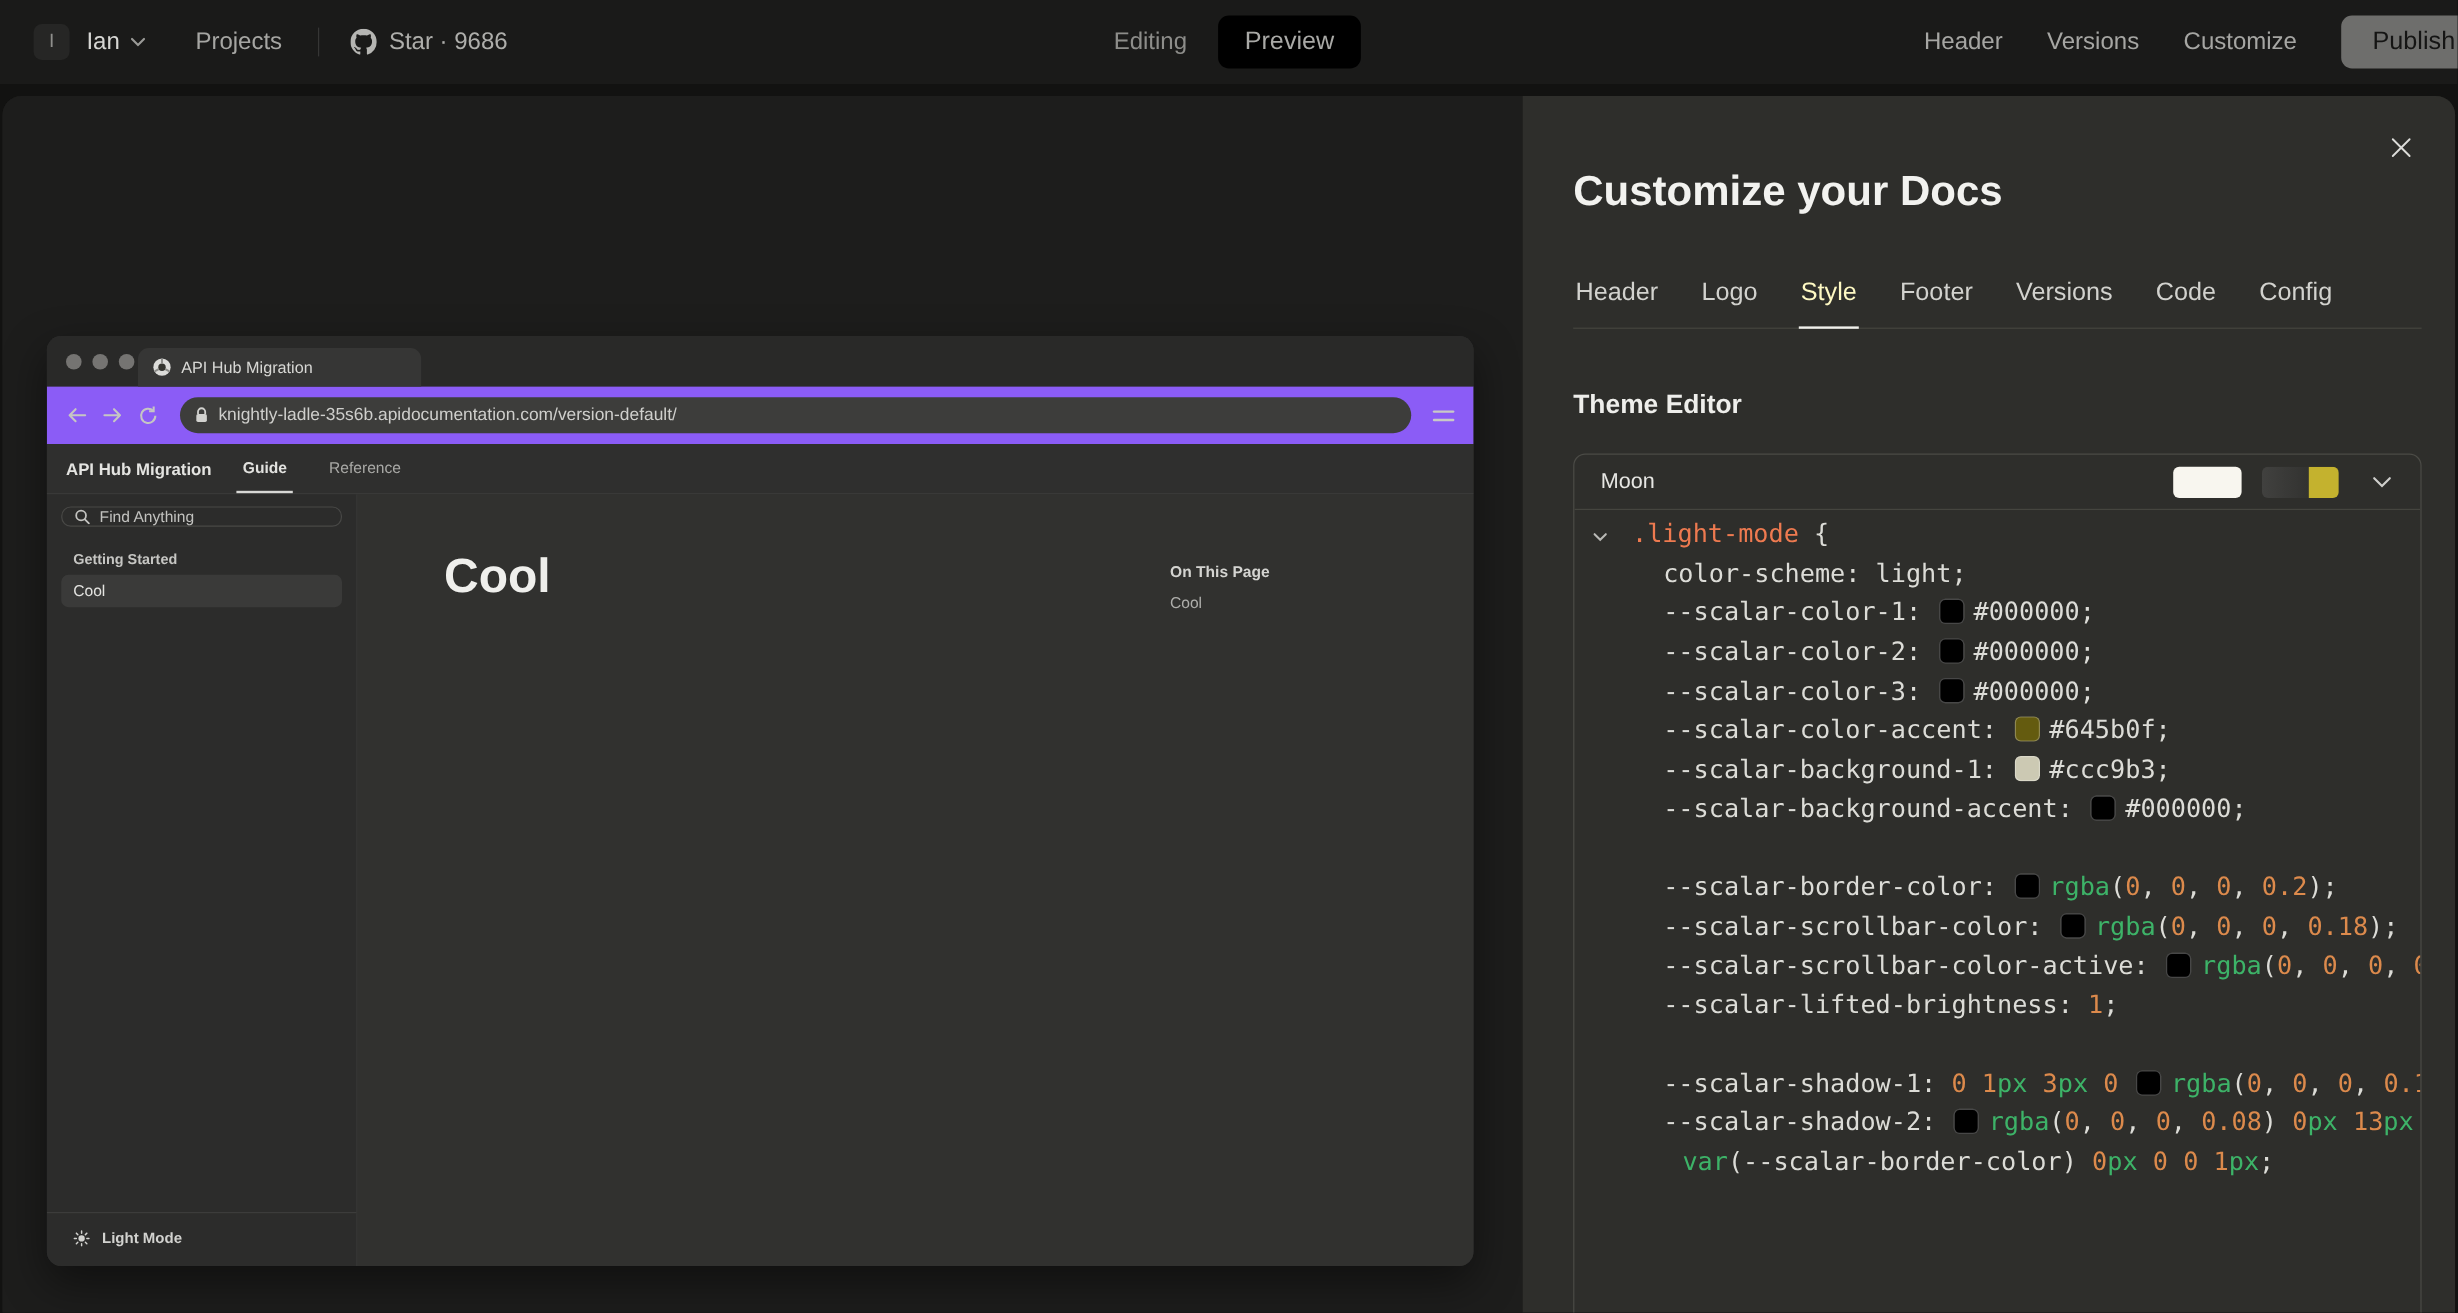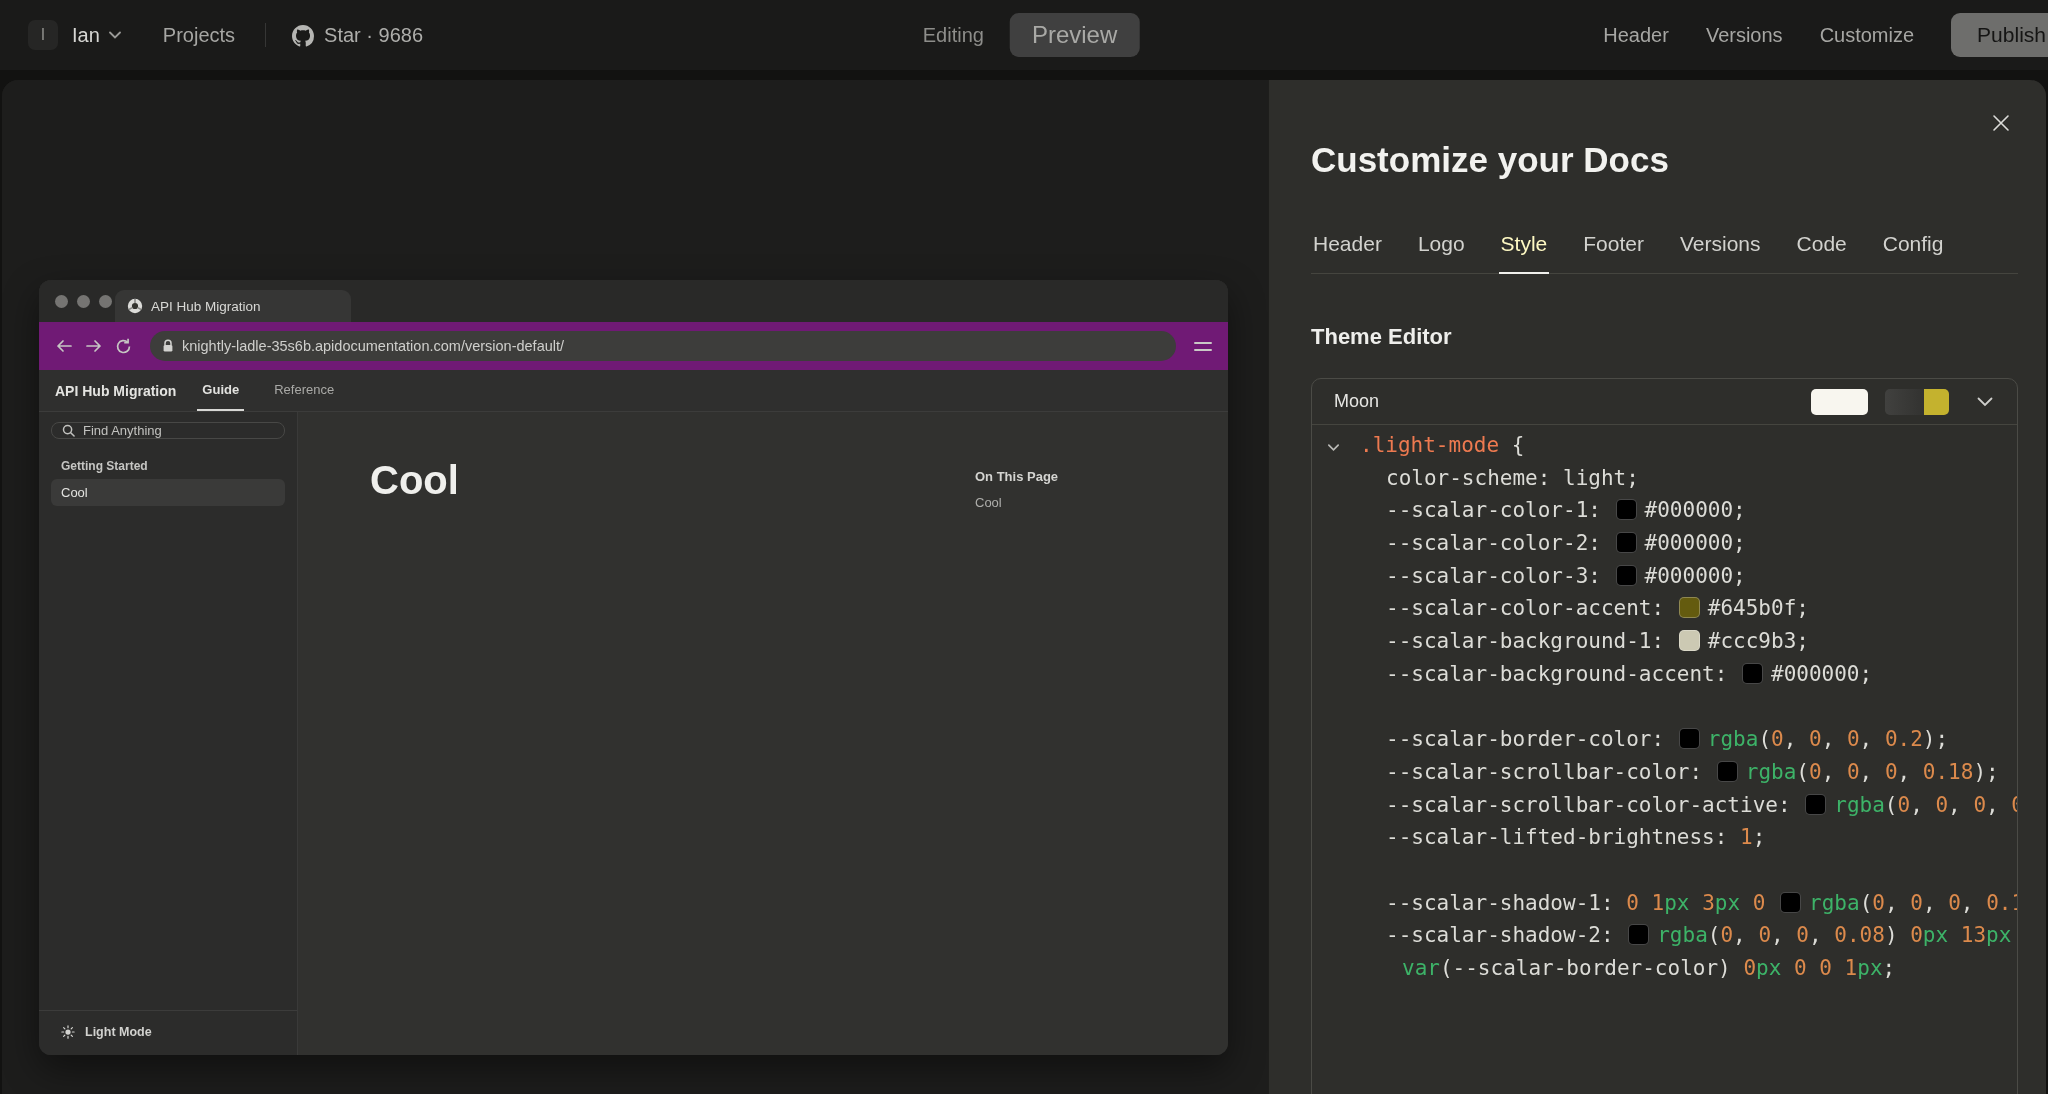--- a/index.html
+++ b/index.html
@@ -10,45 +10,45 @@
   
   .topbar { position:absolute; top:0; left:0; right:0; height:70px; background:#1a1a19;
     display:flex; align-items:center; padding:0 28px; }
   .logo-box { width:30px; height:30px; border-radius:7px; background:#262625; color:#8f8f8c;
     font-size:16px; display:flex; align-items:center; justify-content:center; flex:0 0 auto; }
   .workspace { margin-left:14px; display:flex; align-items:center; gap:9px;
     font-size:20px; color:#d6d6d3; cursor:default; }
   .tb-link { font-size:20px; color:#a6a6a3; }
   .tb-projects { margin-left:42px; }
   .tb-divider { margin-left:30px; width:1px; height:24px; background:#363635; }
-  .tb-github { margin-left:26px; display:flex; align-items:flex-end; gap:10px; color:#aeaeab; font-size:20px; }
+  .tb-github { margin-left:26px; display:flex; align-items:center; gap:10px; color:#aeaeab; font-size:20px; }
   .tb-modes { position:absolute; left:50%; transform:translateX(-50%); display:flex; align-items:center; gap:12px; }
   .mode-editing { font-size:20px; color:#8d8d8a; padding:0 14px; }
-  .mode-preview { height:44px; padding:0 22px; background:#404040; border-radius:9px;
-    display:flex; align-items:center; font-size:24px; color:#a9a9a6; }
+  .mode-preview { height:44px; padding:0 22px; background:#000000; border-radius:9px;
+    display:flex; align-items:center; font-size:21px; color:#a9a9a6; }
   .tb-right { margin-left:auto; display:flex; align-items:center; gap:37px; }
   .publish-btn { height:44px; padding:0 26px; margin-right:-52px; background:#6e6e6c; color:#151514;
     border:none; border-radius:9px; font-size:21px; font-weight:500; font-family:inherit; }
 
   
   #shell { position:absolute; left:2px; right:2px; top:80px; bottom:0; background:#1d1d1c;
     border-radius:16px 16px 0 0; display:flex; overflow:hidden; }
   .preview-area { flex:1; position:relative; background:#1d1d1c; }
 
   
   .bwindow { position:absolute; left:37px; top:200px; width:1189px; height:775px;
     border-radius:12px; background:#2f2f2e; overflow:hidden; display:flex; flex-direction:column;
     box-shadow:0 14px 36px rgba(0,0,0,0.45); }
   .tabstrip { height:42px; background:#292928; position:relative; display:flex; align-items:flex-end; }
   .traffic { position:absolute; left:16px; top:0; bottom:0; display:flex; align-items:center; gap:9px; }
   .dot { width:13px; height:13px; border-radius:50%; background:#757472; }
   .btab { margin-left:76px; width:236px; height:32px; background:#363635; border-radius:9px 9px 0 0;
     display:flex; align-items:center; gap:8px; padding:0 12px; }
   .btab-title { font-size:13.5px; color:#d8d8d5; white-space:nowrap; }
-  .urlrow { height:48px; background:#701a75; display:flex; align-items:center; padding:0 16px; gap:12px; }
+  .urlrow { height:48px; background:#8b5cf6; display:flex; align-items:center; padding:0 16px; gap:12px; }
   .urlpill { flex:1; height:30px; border-radius:15px; background:#3d3d3b; display:flex;
     align-items:center; gap:8px; padding:0 12px; margin:0 6px; min-width:0; }
   .url-text { font-size:14.5px; color:#cfcfcc; white-space:nowrap; overflow:hidden; }
   .menu-icon { width:18px; display:flex; flex-direction:column; gap:5px; }
   .menu-icon span { display:block; height:2px; border-radius:1px; background:#c9c9c6; }
 
   .docsnav { height:42px; background:#2f2f2e; border-bottom:1px solid #3c3c3b; display:flex;
     align-items:stretch; gap:25px; padding:0 16px; }
   .docs-brand { align-self:center; font-size:14px; font-weight:700; color:#e4e4e1; margin-right:-4px; }
   .dnav { display:flex; align-items:center; padding:0 5px; font-size:13px; border-bottom:2px solid transparent; }

